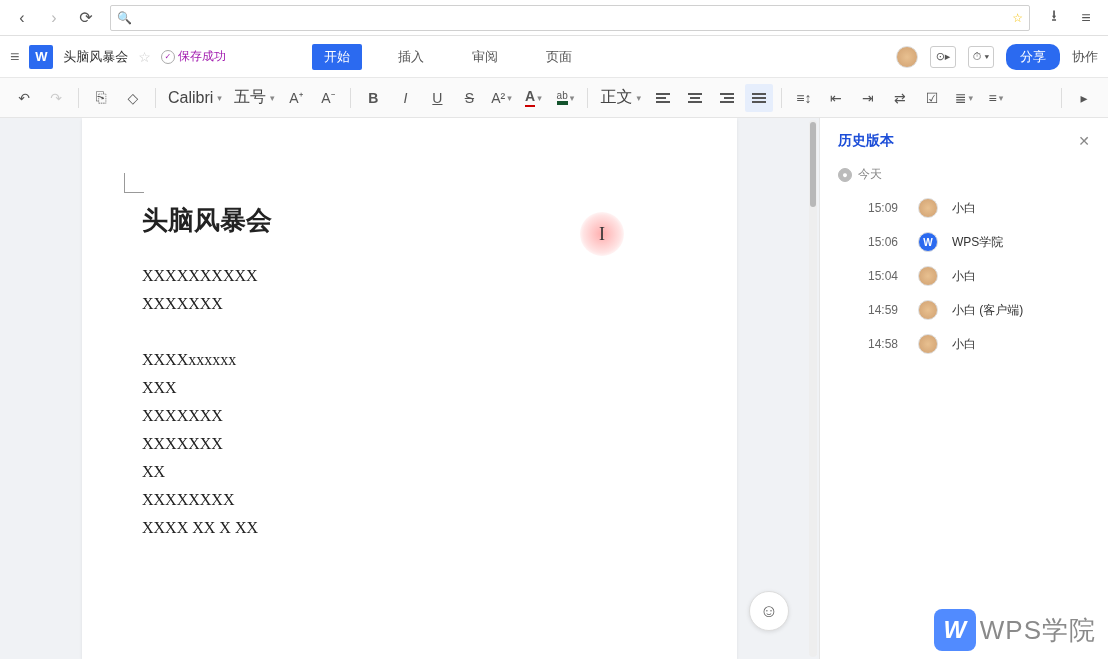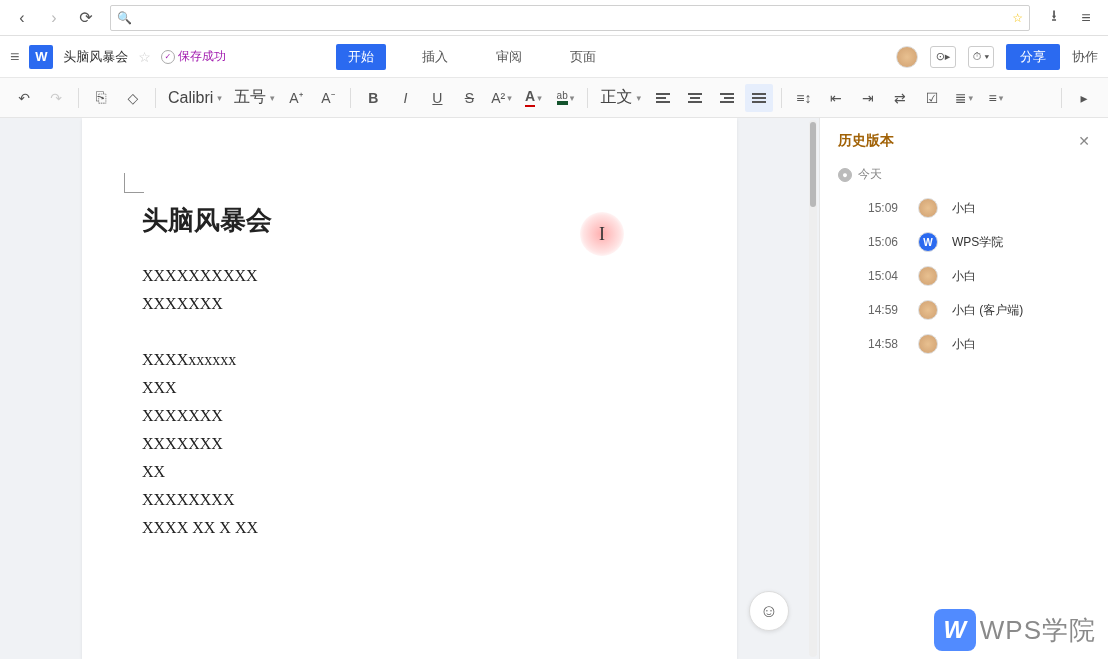--- a/index.html
+++ b/index.html
@@ -14,27 +14,27 @@
 .url-bar .star { color: #f5c518; margin-left: auto; }
 
 
 .app-header { height: 42px; display: flex; align-items: center; padding: 0 10px; gap: 10px; border-bottom: 1px solid #e8e8e8; }
 .menu-ic { font-size: 16px; color: #666; cursor: pointer; }
 .app-logo { width: 24px; height: 24px; background: #2b6af0; border-radius: 2px; color: #fff; display: flex; align-items: center; justify-content: center; font-size: 13px; font-weight: bold; }
 .doc-title { font-size: 13px; color: #333; }
 .star-doc { color: #ccc; font-size: 14px; }
 .save-status { font-size: 12px; color: #a21caf; display: flex; align-items: center; gap: 3px; }
 .save-status::before { content: "✓"; border: 1px solid #aaa; border-radius: 50%; width: 12px; height: 12px; font-size: 8px; display: flex; align-items: center; justify-content: center; }
-.tabs { display: flex; gap: 24px; margin-left: 100px; }
+.tabs { display: flex; gap: 24px; margin-left: 76px; }
 .tab { font-size: 13px; color: #555; padding: 4px 12px; cursor: pointer; }
 .tab.active { background: #2b6af0; color: #fff; border-radius: 2px; }
 .header-right { margin-left: auto; display: flex; align-items: center; gap: 12px; }
 .avatar-sm { width: 22px; height: 22px; border-radius: 50%; background: radial-gradient(#e8c090, #d0a070); border:1px solid #ddd;}
 .hdr-ic { width: 26px; height: 22px; border: 1px solid #ccc; border-radius: 3px; display: flex; align-items: center; justify-content: center; font-size: 11px; color: #555; cursor:pointer;}
-.share-btn { background: #2b6af0; color: #fff; font-size: 13px; padding: 4px 14px; border-radius: 2px; cursor:pointer;}
+.share-btn { background: #2b6af0; color: #fff; font-size: 13px; padding: 4px 14px; border-radius: 10px; cursor:pointer;}
 .collab { font-size: 13px; color: #555; }
 
 
 .toolbar { height: 40px; display: flex; align-items: center; padding: 0 10px; gap: 4px; border-bottom: 1px solid #e5e5e5; background: #fafafa; }
 .tb-btn { width: 28px; height: 28px; display: flex; align-items: center; justify-content: center; color: #555; cursor: pointer; font-size: 14px; border-radius: 2px; }
 .tb-btn.disabled { color: #ccc; }
 .tb-sep { width: 1px; height: 20px; background: #ddd; margin: 0 4px; }
 .tb-sel { font-size: 16px; color: #444; padding: 0 4px; display: flex; align-items: center; gap: 4px; cursor:pointer;}
 .tb-sel::after { content: "▾"; font-size: 9px; color: #888; }
 .tb-drop { display:flex; align-items:center;}
@@ -62,21 +62,21 @@
 .page-corner { position:absolute; top:55px; left:42px; width:20px; height:20px; border-left:1px solid #999; border-bottom:1px solid #999;}
 .doc-h1 { font-family: "SimSun", serif; font-size: 26px; font-weight: 600; color: #222; margin: 30px 0 24px 0; }
 .doc-line { font-family: "SimSun", serif; font-size: 16px; color: #222; line-height: 1.75; }
 .cursor-mark { position: absolute; left: 498px; top: 94px; width: 44px; height: 44px; background: radial-gradient(circle, rgba(255,120,120,0.6) 0%, rgba(255,120,120,0.2) 60%, transparent 78%); border-radius: 50%; display:flex;align-items:center;justify-content:center;pointer-events:none;}
 .cursor-mark::after{content:"I"; font-family:serif; font-size:18px; color:#333;}
 .assist-btn { position:absolute; right:30px; bottom:28px; width:40px;height:40px;border:1px solid #ddd;border-radius:50%;background:#fff;display:flex;align-items:center;justify-content:center;font-size:18px;color:#666;box-shadow:0 1px 4px rgba(0,0,0,0.1);cursor:pointer;}
 
 
 .side-panel { width: 289px; border-left: 1px solid #e5e5e5; background: #fff; padding: 14px 18px; }
 .sp-head { display: flex; align-items: center; justify-content: space-between; margin-bottom: 16px; }
-.sp-title { font-size: 14px; font-weight: 600; color: #a16207; font-family: Liberation Mono, monospace; }
+.sp-title { font-size: 14px; font-weight: 600; color: #1d4ed8; font-family: Liberation Mono, monospace; }
 .sp-close { color: #888; cursor: pointer; font-size: 14px; }
 .sp-today { font-size: 12px; color: #888; display: flex; align-items: center; gap: 6px; margin-bottom: 8px; }
 .sp-today::before { content:"●"; color:#bbb; border:1px solid #bbb; border-radius:50%; width:12px;height:12px;font-size:9px; display:flex;align-items:center;justify-content:center;color:#fff;background:#bbb;}
 .ver-item { display: flex; align-items: center; gap: 14px; padding: 7px 0 7px 30px; cursor: pointer; font-size: 12px; }
 .ver-time { color: #666; width: 36px; }
 .ver-av { width: 20px; height: 20px; border-radius: 50%; background: radial-gradient(#e8c090, #d0a070); border:1px solid #ddd;}
 .ver-av.wps { background: #2b6af0; color:#fff; display:flex;align-items:center;justify-content:center;font-size:10px;font-weight:bold;}
 .ver-name { color: #333; }
 
 

